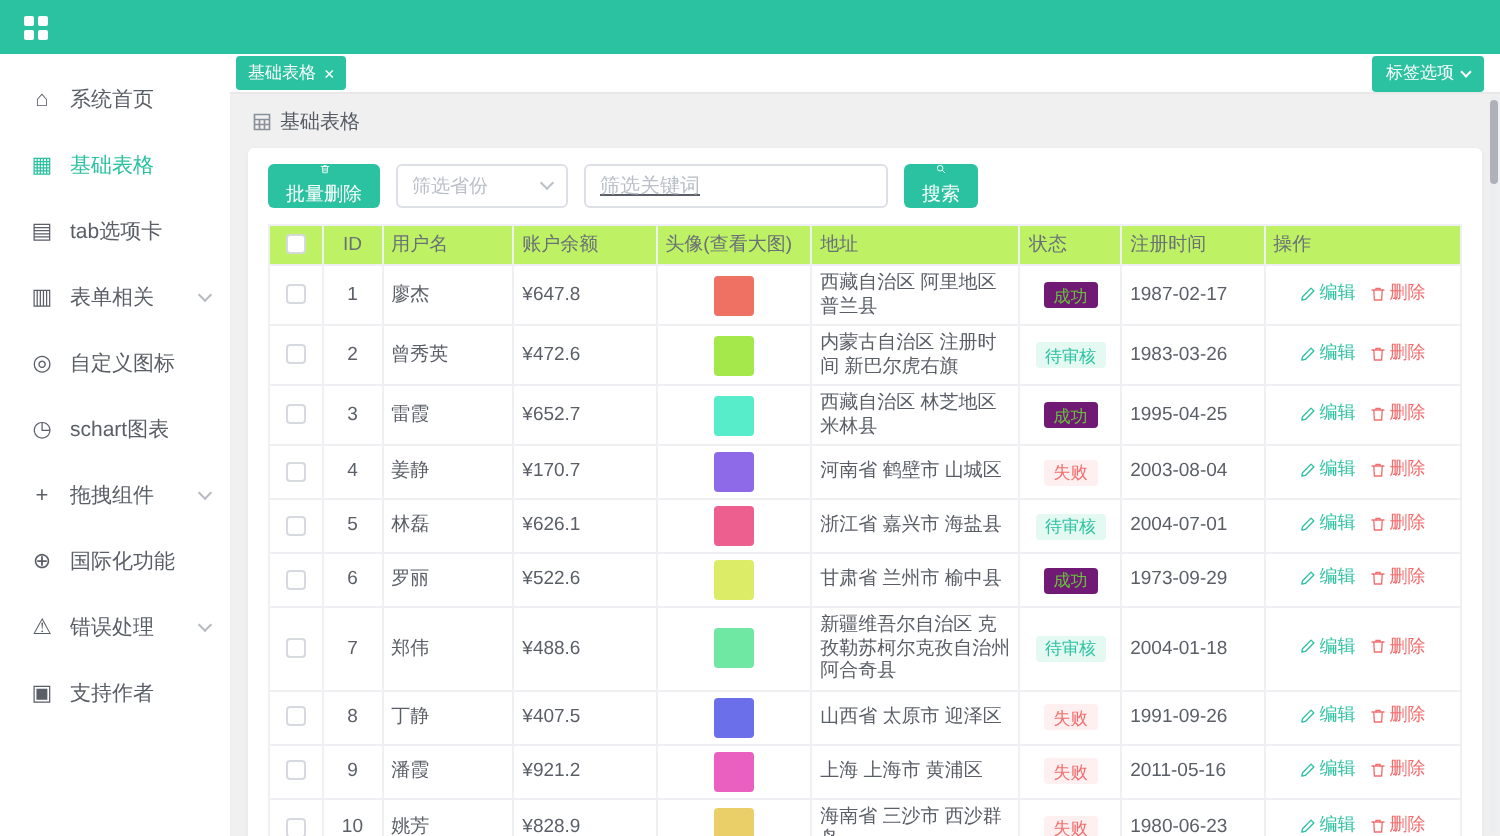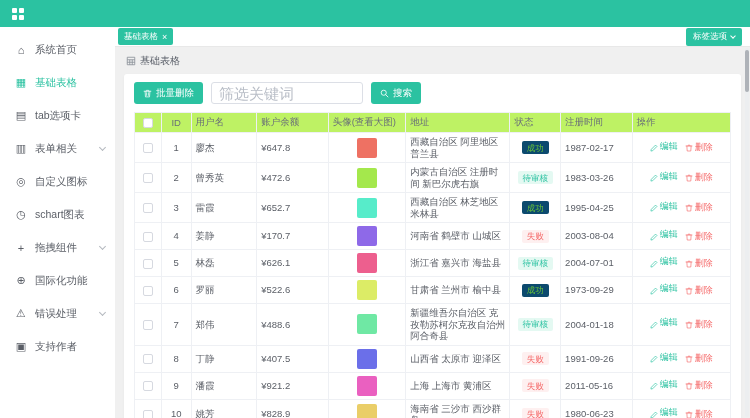--- a/index.html
+++ b/index.html
@@ -36,43 +36,43 @@
   .tag-options-btn { margin-left:auto; background:#2bc2a1; color:#fff; font-size:8.5px; padding:3px 7px; border-radius:2px; display:flex; align-items:center; gap:4px; cursor:pointer; }
   .tag-options-btn .wchev { width:4px; height:4px; border-right:1.2px solid #fff; border-bottom:1.2px solid #fff; transform:rotate(45deg); margin-top:-2px; }
 
   
   .content { flex:1; padding:5px 9px 0 9px; overflow:hidden; }
   .breadcrumb { display:flex; align-items:center; gap:4px; font-size:10px; color:#575c66; margin:2px 0 6px 2px; }
   .breadcrumb svg { display:block; }
   .card { background:#fff; border-radius:3px; padding:8px 10px 6px 10px; box-shadow:0 1px 3px rgba(0,0,0,.04); }
 
   .toolbar { display:flex; align-items:center; gap:8px; }
-  .btn { height:22px; border:none; background:#2bc2a1; color:#fff; font-size:9.5px; border-radius:3px; padding:0 9px; display:flex; align-items:center; gap:4px; cursor:pointer; font-family:inherit; }
+  .btn { height:22px; border:none; background:#2bc2a1; color:#fff; font-size:9.5px; border-radius:3px; padding:0 9px; display:flex; align-items:center; gap:4px; cursor:pointer; font-family:inherit;flex-direction:column; }
   .select-box { height:22px; width:86px; border:1px solid #dcdfe6; border-radius:3px; background:#fff; display:flex; align-items:center; padding:0 7px; font-size:9.5px; color:#b9bec7; cursor:pointer; }
   .select-box .gchev { margin-left:auto; width:5px; height:5px; border-right:1.2px solid #b9bec7; border-bottom:1.2px solid #b9bec7; transform:rotate(45deg); margin-top:-3px; }
-  .text-input { height:22px; width:152px; border:1px solid #dcdfe6; border-radius:3px; padding:0 7px; font-size:15px; color:#5a5e66; font-family:inherit; outline:none; }
+  .text-input { height:22px; width:152px; border:1px solid #dcdfe6; border-radius:3px; padding:0 7px; font-size:10px; color:#5a5e66; font-family:inherit; outline:none;text-decoration:underline; }
   .text-input::placeholder { color:#b9bec7; }
 
   
   table { width:100%; border-collapse:collapse; table-layout:fixed; margin-top:8px; font-size:9.5px; color:#5a5e66; }
   th, td { border:1px solid #eef0f4; padding:3px 4px; font-weight:normal; text-align:left; vertical-align:middle; overflow:hidden; }
   thead th { background:#bef264; color:#6a7078; height:19px; }
   td { line-height:11.5px; }
   tr { background:#fff; }
   .c-sel, .c-id { text-align:center; }
   .c-state, .c-avatar { text-align:center; }
   .c-ops { text-align:center; white-space:nowrap; }
   .checkbox { display:inline-block; width:10px; height:10px; border:1px solid #d6d9e0; border-radius:2px; background:#fff; vertical-align:middle; cursor:pointer; }
   .avatar-sq { display:inline-block; width:20px; height:20px; border-radius:2px; vertical-align:middle; cursor:pointer; }
   .badge { display:inline-block; font-size:8.5px; padding:1.5px 5px; border-radius:2px; line-height:10px; }
-  .badge.success { background:#0c4a6e; color:#67c23a; }
+  .badge.success { background:#701a75; color:#67c23a; }
   .badge.pending { background:#e4f9f2; color:#2bc2a1; }
   .badge.danger  { background:#fef0f0; color:#f56c6c; }
   .op { display:inline-flex; align-items:center; gap:2px; cursor:pointer; text-decoration:none; font-size:9px; }
-  .op.edit { color:#2bc2a1; margin-right:7px;align-items:flex-end; }
+  .op.edit { color:#2bc2a1; margin-right:7px; }
   .op.del  { color:#f56c6c;justify-content:space-between; }
 
   
   .scrollbar-track { position:absolute; right:1px; top:21px; width:4px; bottom:1px; background:#eceef0; border-radius:2px; }
   .scrollbar-thumb { position:absolute; top:2px; left:0; width:4px; height:42px; background:#aeb2b8; border-radius:2px; cursor:grab; }
 </style>
 </head>
 <body>
 
 <div class="header">
@@ -166,20 +166,24 @@
 
       <div class="card">
 
         <div class="toolbar">
           <button class="btn">
             <svg width="9" height="9" viewBox="0 0 12 12">
                 <path d="M1.5 3h9M4.5 3V1.8h3V3M2.8 3l.5 7.5h5.4L9.2 3M4.8 5v3.5M7.2 5v3.5" stroke="#fff" stroke-width="1" fill="none" stroke-linecap="round"></path>
               </svg>
             <span>批量删除</span>
           </button>
+          <div class="select-box">
+            <span>筛选省份</span>
+            <span class="gchev"></span>
+          </div>
           <input class="text-input" placeholder="筛选关键词" style="">
           <button class="btn">
             <svg width="9" height="9" viewBox="0 0 12 12">
                 <circle cx="5" cy="5" r="3.4" stroke="#fff" stroke-width="1.1" fill="none"></circle>
                 <path d="M7.6 7.6 10.6 10.6" stroke="#fff" stroke-width="1.1" stroke-linecap="round"></path>
               </svg>
             <span>搜索</span>
           </button>
         </div>
 

